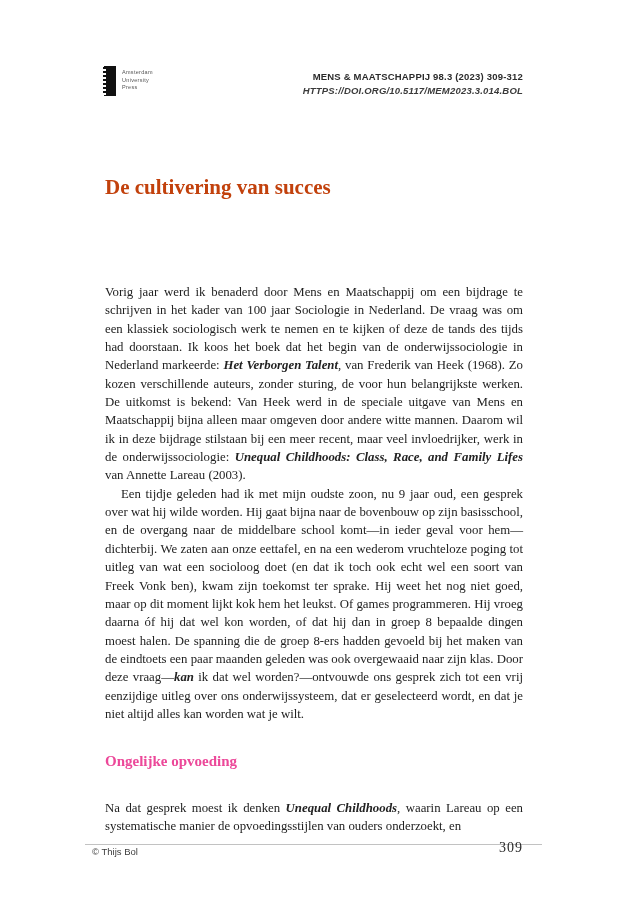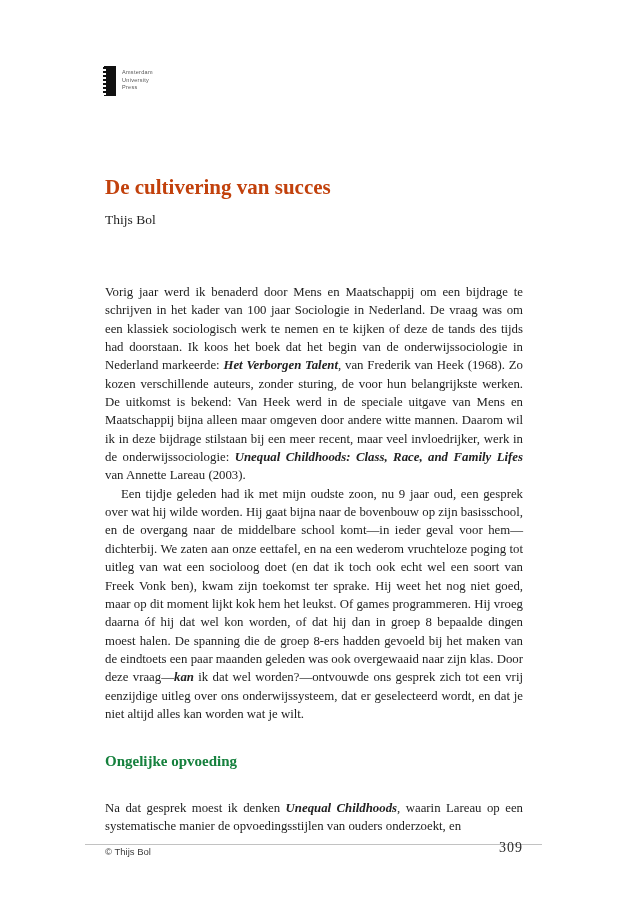--- a/index.html
+++ b/index.html
@@ -50,33 +50,33 @@
   .bodytext {
     position: absolute; left: 105px; top: 283px; width: 418px;
   }
   .para {
     margin: 0; font-size: 12.8px; line-height: 18.35px;
     text-align: justify; color: #222222;
   }
   .para.indent { text-indent: 16px; }
   .section-heading {
     position: absolute; left: 105px; top: 753px; margin: 0;
-    font-size: 15px; font-weight: 700; color: #15803d;
+    font-size: 15px; font-weight: 700; color: #ec4899;
   }
   .para-after-heading {
     position: absolute; left: 105px; top: 791px; width: 418px; margin-top: 8px;
   }
 
   
   .footer-rule {
     position: absolute; left: 85px; top: 836px; width: 457px; height: 1px;
     background: #c2c2c2; border: 0;
   }
   .copyright {
-    position: absolute; left: 105px; top: 846px;
+    position: absolute; left: 92px; top: 846px;
     font-family: "Liberation Sans", sans-serif;
     font-size: 9.5px; color: #3d3d3d;
   }
   .page-number {
     position: absolute; right: 104px; top: 840px;
     font-size: 14px; color: #2a2a2a; letter-spacing: 1px;
   }
   em { font-style: italic; font-weight: bold; }
 </style>
 </head>
@@ -86,25 +86,28 @@
 
   <div class="logo">
     <div class="logo-mark"></div>
     <div class="logo-text">
       <div>Amsterdam</div>
       <div>University</div>
       <div>Press</div>
     </div>
   </div>
 
+  <div class="journal-info">
+    <div class="journal-line">MENS &amp; MAATSCHAPPIJ 98.3 (2023) 309-312</div>
+    <div class="doi-line">HTTPS://DOI.ORG/10.5117/MEM2023.3.014.BOL</div>
+  </div>
 
   <h1 class="title">De cultivering van succes</h1>
 
   <div class="author-block">
-    <div>Thijs Bol</div>
   </div>
 
   <div class="bodytext">
     <p class="para"><span>Vorig jaar werd ik benaderd door Mens en Maatschappij om een bijdrage te schrijven in het kader van 100 jaar Sociologie in Nederland. De vraag was om een klassiek sociologisch werk te nemen en te kijken of deze de tands des tijds had doorstaan. Ik koos het boek dat het begin van de onderwijssociologie in Nederland markeerde: </span><em>Het Verborgen Talent</em><span>, van Frederik van Heek (1968). Zo kozen verschillende auteurs, zonder sturing, de voor hun belangrijkste werken. De uitkomst is bekend: Van Heek werd in de speciale uitgave van Mens en Maatschappij bijna alleen maar omgeven door andere witte mannen. Daarom wil ik in deze bijdrage stilstaan bij een meer recent, maar veel invloedrijker, werk in de onderwijssociologie: </span><em>Unequal Childhoods: Class, Race, and Family Lifes</em><span> van Annette Lareau (2003).</span></p>
 
     <p class="para indent"><span>Een tijdje geleden had ik met mijn oudste zoon, nu 9 jaar oud, een gesprek over wat hij wilde worden. Hij gaat bijna naar de bovenbouw op zijn basisschool, en de overgang naar de middelbare school komt—in ieder geval voor hem—dichterbij. We zaten aan onze eettafel, en na een wederom vruchteloze poging tot uitleg van wat een socioloog doet (en dat ik toch ook echt wel een soort van Freek Vonk ben), kwam zijn toekomst ter sprake. Hij weet het nog niet goed, maar op dit moment lijkt kok hem het leukst. Of games programmeren. Hij vroeg daarna óf hij dat wel kon worden, of dat hij dan in groep 8 bepaalde dingen moest halen. De spanning die de groep 8-ers hadden gevoeld bij het maken van de eindtoets een paar maanden geleden was ook overgewaaid naar zijn klas. Door deze vraag—</span><em>kan</em><span> ik dat wel worden?—ontvouwde ons gesprek zich tot een vrij eenzijdige uitleg over ons onderwijssysteem, dat er geselecteerd wordt, en dat je niet altijd alles kan worden wat je wilt.</span></p>
   </div>
 
   <h2 class="section-heading">Ongelijke opvoeding</h2>
 

